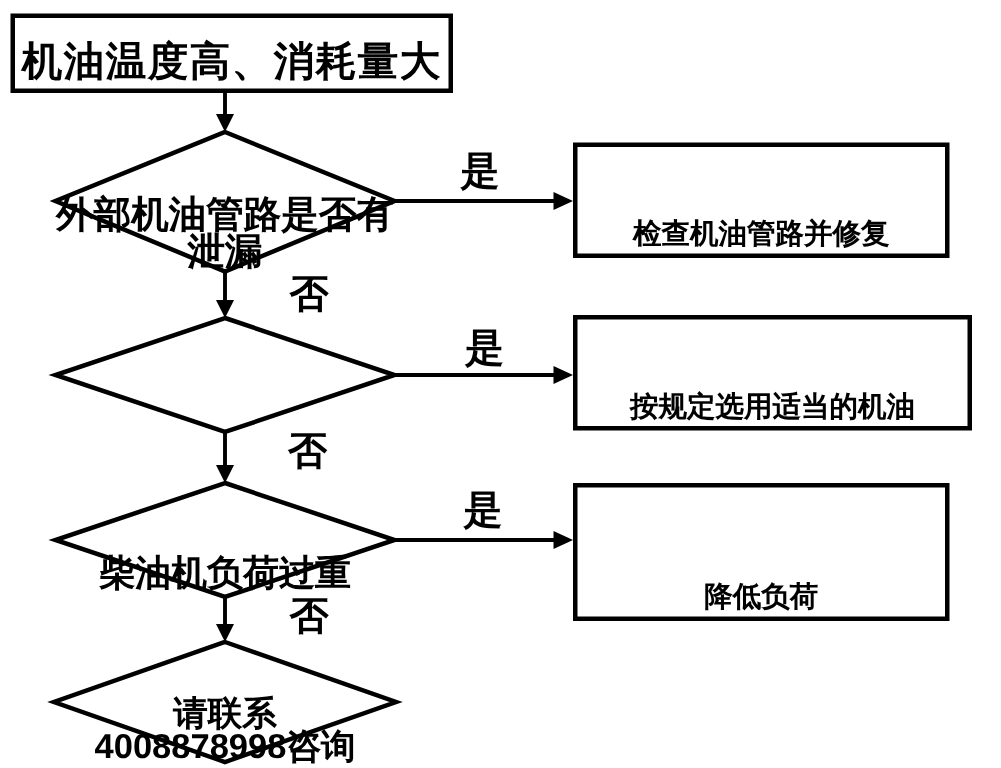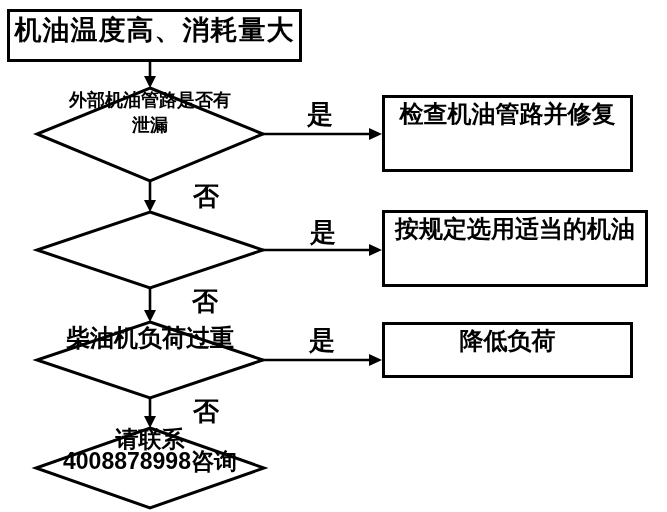--- a/index.html
+++ b/index.html
@@ -14,33 +14,33 @@
   }
   .canvas svg { position: absolute; left: 0; top: 0; }
   .shape { fill: #ffffff; stroke: #000000; stroke-width: 3; }
   .conn  { stroke: #000000; stroke-width: 2.6; }
   .head  { fill: #000000; stroke: none; }
   .node {
     position: absolute;
     display: flex;
     flex-direction: column;
     align-items: center;
-    justify-content: flex-start;
+    justify-content: flex-end;
     text-align: center;
     font-weight: bold;
     box-sizing: border-box;
   }
   .rect { border: 3px solid #000000; background: #ffffff; }
   .start { left: 7px;  top: 9px;   width: 295px; height: 53px; font-size: 27px; letter-spacing: 1px; }
   .a1   { left: 382px; top: 95px;  width: 251px; height: 77px; }
   .a2   { left: 382px; top: 210px; width: 266px; height: 77px; }
-  .a3   { left: 382px; top: 322px; width: 251px; height: 56px; }
-  .action { font-size: 24px; }
+  .a3   { left: 382px; top: 322px; width: 251px; height: 92px; }
+  .action { font-size: 19px; }
   .dtext { background: transparent; }
-  .d1 { left: 37px; top: 88px;  width: 226px; height: 93px; font-size: 18px; line-height: 25px; font-family: Liberation Serif, serif; }
+  .d1 { left: 37px; top: 88px;  width: 226px; height: 93px; font-size: 25px; line-height: 25px; font-family: Liberation Serif, serif; }
   .d2 { left: 37px; top: 212px; width: 226px; height: 76px; font-size: 20px; }
   .d3 { left: 37px; top: 322px; width: 226px; height: 76px; font-size: 24px; }
   .d4 { left: 36px; top: 428px; width: 228px; height: 80px; font-size: 23px; line-height: 22px; }
   .yn {
     position: absolute;
     transform: translate(-50%, -50%);
     font-size: 26px;
     font-weight: bold;
     white-space: nowrap;
   }

